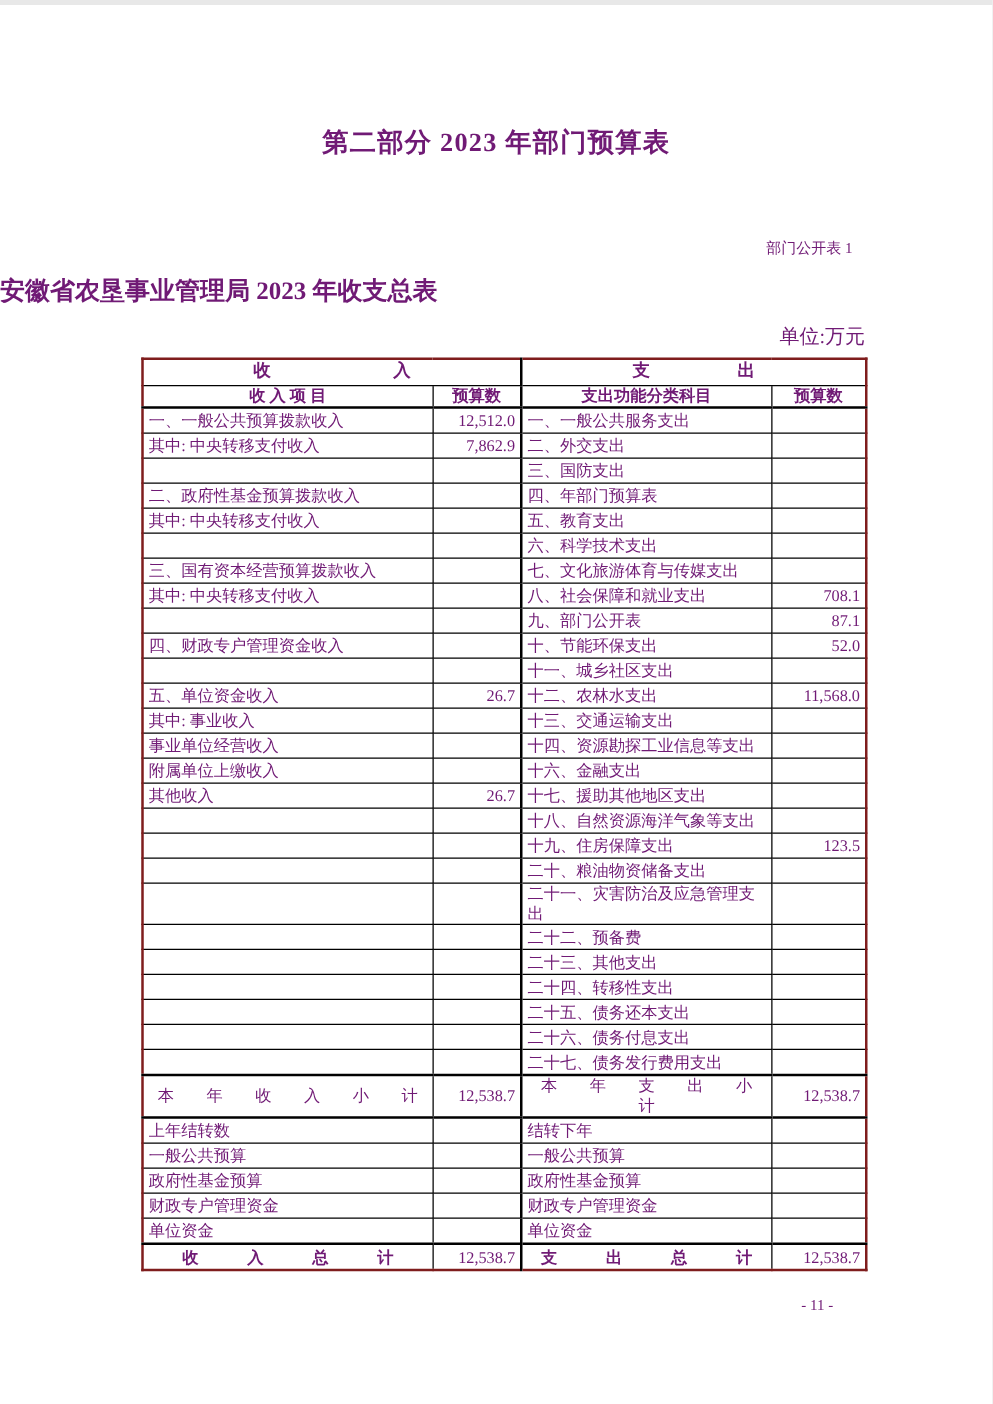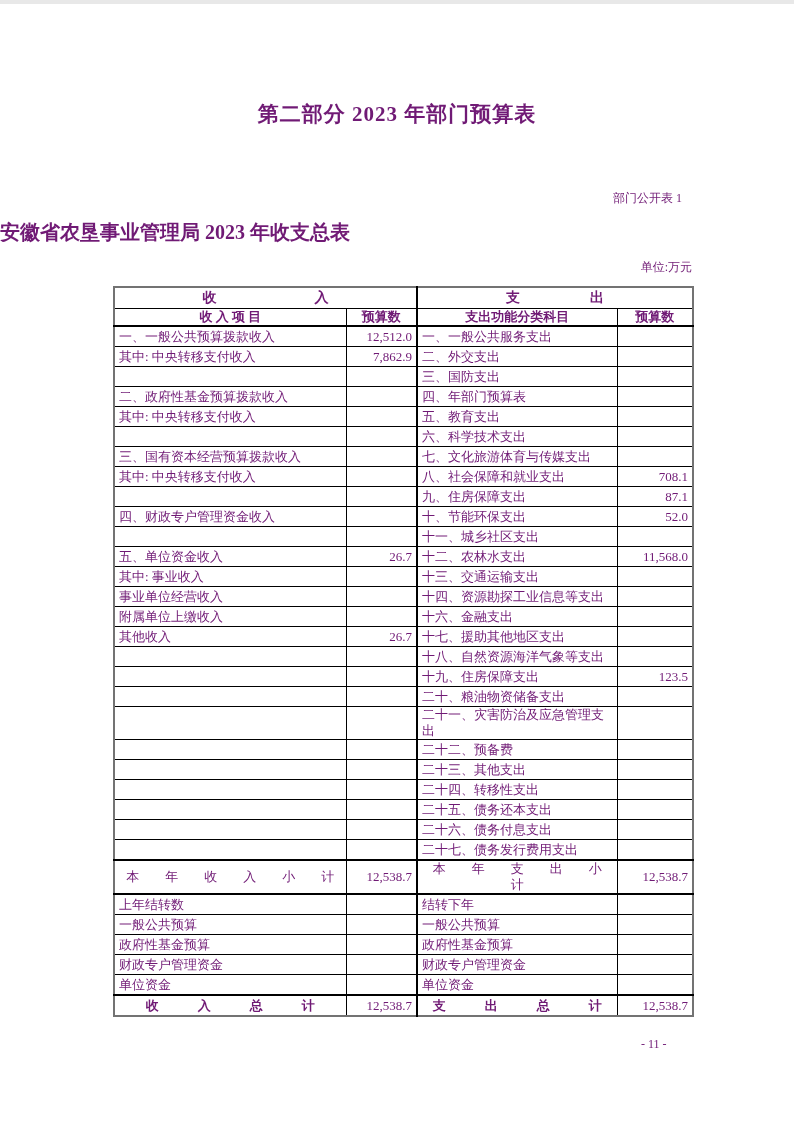--- a/index.html
+++ b/index.html
@@ -14,29 +14,29 @@
     font-size:21px; font-weight:bold; letter-spacing:1px; white-space:pre;
   }
   .table-tag {
     position:absolute; top:186px; right:112px; font-size:12px; white-space:pre;
   }
   .doc-title {
     position:absolute; top:215px; left:0; width:794px; 
     font-size:20px; font-weight:bold; white-space:pre;
   }
   .unit-note {
-    position:absolute; top:255px; right:102px; font-size:12px; white-space:pre;
+    position:absolute; top:255px; right:102px; font-size:16px; white-space:pre;
   }
   .page-number {
     position:absolute; top:1033px; left:641px; font-size:12px; white-space:pre;
   }
   table.budget {
     position:absolute; left:113px; top:282px; width:579px;
     border-collapse:collapse; table-layout:fixed;
-    border:2px solid #737373;
+    border:2px solid #7f1d1d;
   }
   table.budget th, table.budget td {
     border:1px solid #000; font-size:13px; line-height:16px;
     padding:0 4px; vertical-align:middle; overflow:hidden;
   }
   table.budget td { height:19px; }
   tr.h1 th { font-size:14px; font-weight:bold; height:20px; text-align:center; white-space:pre; }
   tr.h2 th { font-size:13px; font-weight:bold; height:13px; text-align:center; white-space:pre; border-bottom:2px solid #000; }
   .mid { border-left:2px solid #000 !important; }
   .lab { text-align:left; white-space:pre-wrap; word-break:break-all; }
@@ -127,21 +127,21 @@
         </tr>
         <tr>
           <td class="lab ind1">其中: 中央转移支付收入</td>
           <td class="val"></td>
           <td class="lab mid ind0">八、社会保障和就业支出</td>
           <td class="val">708.1</td>
         </tr>
         <tr>
           <td class="lab ind0"></td>
           <td class="val"></td>
-          <td class="lab mid ind0">九、住房保障支出</td>
+          <td class="lab mid ind0">九、部门公开表</td>
           <td class="val">87.1</td>
         </tr>
         <tr>
           <td class="lab ind0">四、财政专户管理资金收入</td>
           <td class="val"></td>
           <td class="lab mid ind0">十、节能环保支出</td>
           <td class="val">52.0</td>
         </tr>
         <tr>
           <td class="lab ind0"></td>

